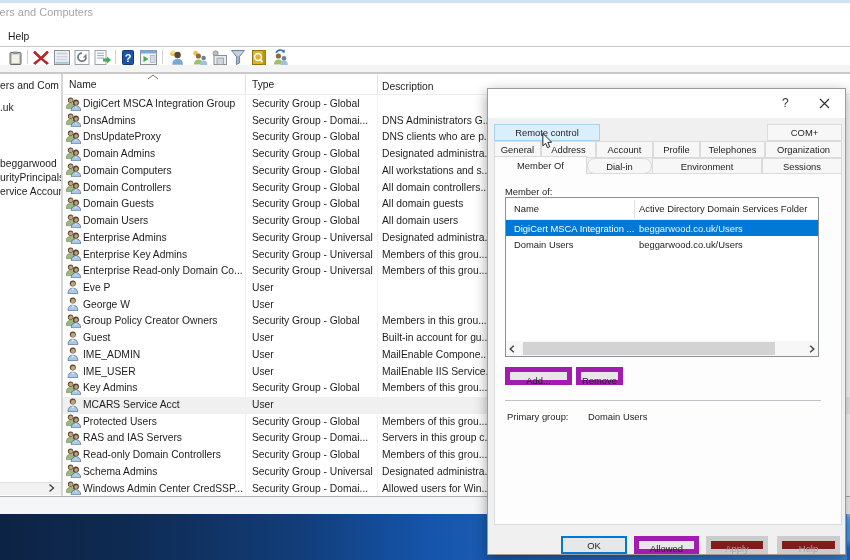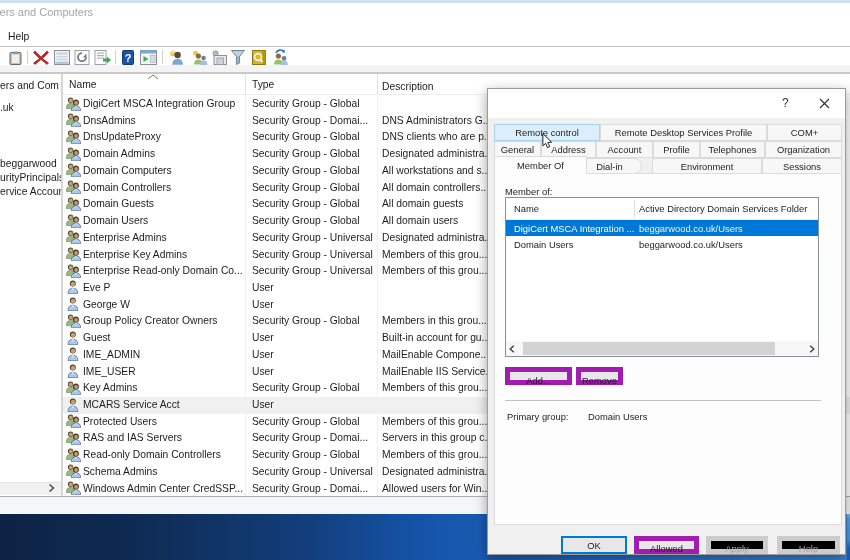--- a/index.html
+++ b/index.html
@@ -13,21 +13,21 @@
 #whitestrip{position:absolute;left:0;top:497px;width:850px;height:17px;background:#f5f6f7;}
 .vsep{position:absolute;top:4px;width:1px;height:14px;background:#d0d0d0;}
 .row{position:absolute;left:63px;width:787px;height:17px;}
 .row span{position:absolute;top:2.5px;font-size:10.3px;color:#1d1d1d;white-space:nowrap;}
 .nm{left:20px;} .ty{left:189px;} .de{left:319px;}
 .icon{position:absolute;left:3px;top:1px;}
 
 #dlg{position:absolute;left:487px;top:88px;width:359px;height:467px;background:#f0f0f0;border:1px solid #9b9b9b;box-shadow:0 4px 12px rgba(0,0,0,0.38);}
 .tab{position:absolute;background:#f7f7f7;border:1px solid #dbdbdb;font-size:9.4px;color:#1d1d1d;text-align:center;}
 .btn{position:absolute;background:#e7e7e7;border:5px solid #a21caf;font-size:9.4px;color:#1d1d1d;text-align:center;}
-.btn.dis{color:#a6a6a6;border-color:#cccccc;background:#000000;}
+.btn.dis{color:#a6a6a6;border-color:#cccccc;background:#7f1d1d;}
 </style>
 </head>
 <body>
 
 <div id="mmc">
   <div class="abs" style="left:0;top:0;width:850px;height:3px;background:#cfe1f2;"></div>
   <div class="abs" style="left:-94px;top:5.5px;font-size:11px;color:#a5a5a5;white-space:nowrap;">Active Directory Users and Computers</div>
   <div class="abs t11" style="left:8px;top:31px;">Help</div>
   <div class="abs" style="left:0;top:45.5px;width:850px;height:1.2px;background:#c6c6c6;"></div>
 
@@ -475,31 +475,30 @@
 <div class="abs" style="left:846.5px;top:514px;width:3.5px;height:46px;background:linear-gradient(to bottom,#8fbce8 0%,#55a0e2 12%,#4a97e0 55%,#2268c0 75%,#1d5fb5 100%);"></div>
 
 <div id="dlg">
   <div class="abs" style="left:0;top:0;width:357px;height:29px;background:#ffffff;"></div>
   <div class="abs" style="left:294px;top:7px;font-size:12px;color:#333;">?</div>
   <svg class="abs" style="left:331px;top:9px;" width="11" height="11">
       <path d="M1 1 L10 10 M10 1 L1 10" stroke="#333" stroke-width="1.2"></path>
     </svg>
 
   <div class="tab" style="left:6px;top:35px;width:106px;height:17px;line-height:16px;background:#dbeefb;border-color:#a6d4ef;">Remote control</div>
-  <div class="tab" style="left:112px;top:35px;width:167px;height:17px;line-height:16px;">Remote Desktop Services Profile</div>
   <div class="tab" style="left:279px;top:35px;width:75px;height:17px;line-height:16px;">COM+</div>
 
   <div class="tab" style="left:6px;top:52px;width:47px;height:17px;line-height:16px;">General</div>
   <div class="tab" style="left:53px;top:52px;width:55px;height:17px;line-height:16px;">Address</div>
   <div class="tab" style="left:108px;top:52px;width:57px;height:17px;line-height:16px;">Account</div>
   <div class="tab" style="left:165px;top:52px;width:47px;height:17px;line-height:16px;">Profile</div>
   <div class="tab" style="left:212px;top:52px;width:65px;height:17px;line-height:16px;">Telephones</div>
   <div class="tab" style="left:277px;top:52px;width:77px;height:17px;line-height:16px;">Organization</div>
 
-  <div class="tab" style="left:89px;top:69px;width:65px;height:16px;line-height:15px;border-radius:8px;">Dial-in</div>
+  <div class="tab" style="left:99px;top:69px;width:65px;height:16px;line-height:15px;border-radius:8px;">Dial-in</div>
   <div class="tab" style="left:164px;top:69px;width:110px;height:16px;line-height:15px;">Environment</div>
   <div class="tab" style="left:274px;top:69px;width:80px;height:16px;line-height:15px;">Sessions</div>
 
   <div class="abs" style="left:6px;top:84px;width:348px;height:352px;background:#fdfdfd;border:1px solid #dcdcdc;"></div>
   <div class="tab" style="left:6px;top:67px;width:93px;height:18px;line-height:17px;background:#fdfdfd;border-bottom:none;">Member Of</div>
 
   <div class="abs t10" style="left:17px;top:96.5px;">Member of:</div>
   <div class="abs" style="left:17px;top:108px;width:314px;height:160px;background:#fff;border:1px solid #8a9097;">
     <div class="abs t10" style="left:8px;top:5px;">Name</div>
     <div class="abs t10" style="left:133px;top:5px;">Active Directory Domain Services Folder</div>

